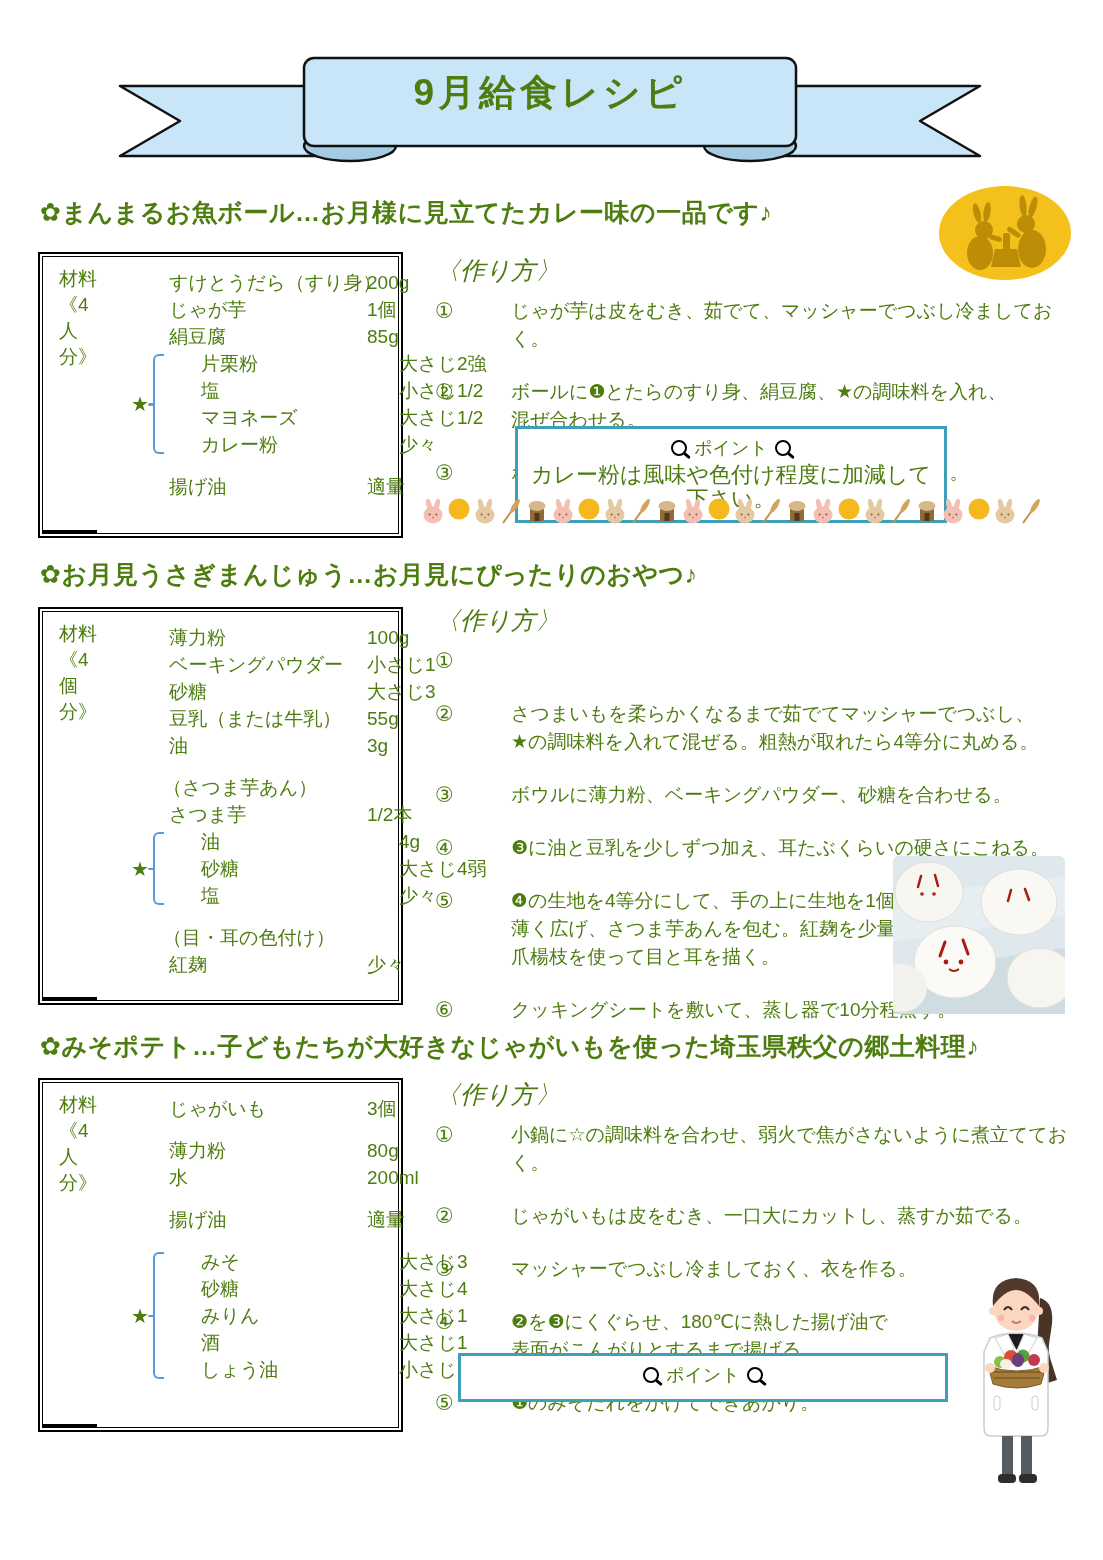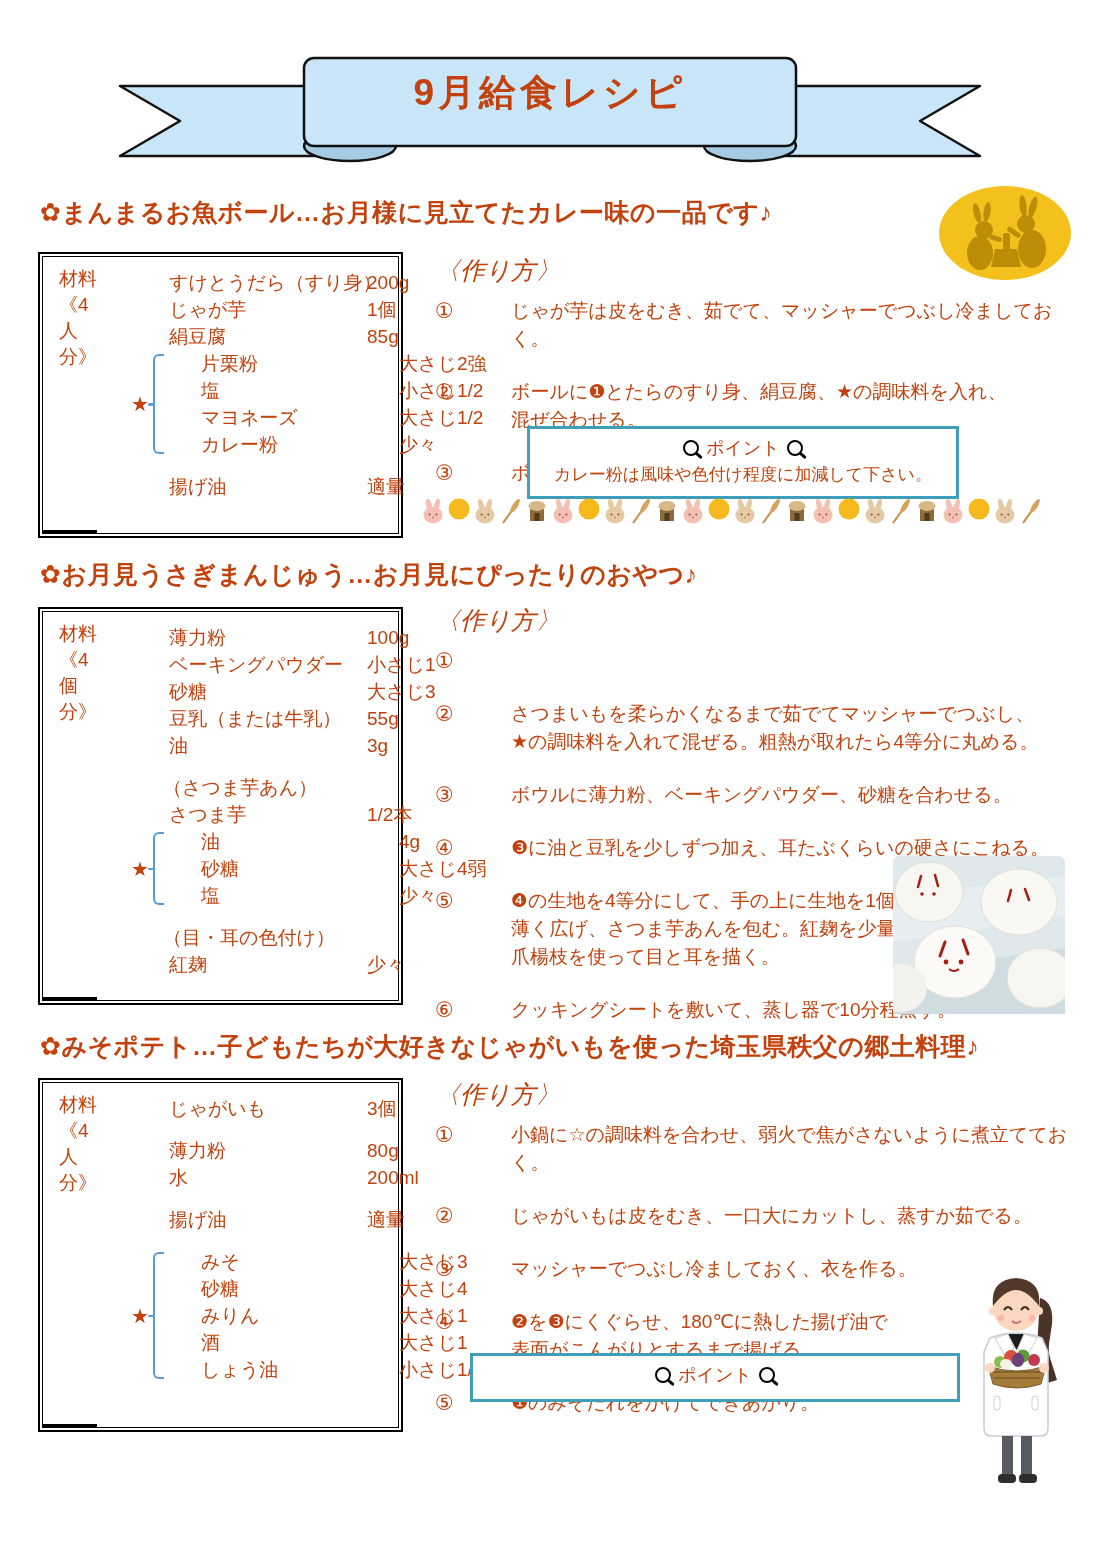--- a/index.html
+++ b/index.html
@@ -1,19 +1,19 @@
 <!DOCTYPE html>
 <html><head>
 <meta charset="utf-8">
 <style>
   html,body{margin:0;padding:0;background:#888;}
   .page{
     position:relative; width:1103px; height:1560px; margin:0 auto;
     background:#ffffff; overflow:hidden;
-    font-family:"Liberation Sans","DejaVu Sans",sans-serif; color:#c2410c;
+    font-family:"Liberation Sans","DejaVu Sans",sans-serif; color:#4d7c0f;
   }
   
   .banner{position:absolute; left:118px; top:56px; width:864px; height:116px;}
   .banner svg{display:block;}
   .banner-title{
     position:absolute; left:186px; top:12px; width:492px; text-align:center;
     font-size:37px; font-weight:bold; letter-spacing:4px;
   }
   
   .sec-title{position:absolute; left:40px; font-size:25px; font-weight:bold; letter-spacing:0.5px; white-space:nowrap;}
@@ -44,25 +44,25 @@
   .ing-group .ing-row{padding-left:34px;}
   .ing-group .ing-row .ing-name{width:198px;}
   
   .steps{position:absolute; left:435px; width:648px;}
   #steps1{top:254px;} #steps2{top:604px;} #steps3{top:1078px;}
   .steps-header{font-size:25px; margin-bottom:10px;font-style:italic;}
   .step{display:flex; margin-bottom:25px; font-size:19px; line-height:28px;}
   .step-num{flex:0 0 32px; font-size:21px;}
   .step-text{white-space:pre-line;margin-left:44px;}
   
-  .point-box{position:absolute; border:3px solid #3f9fba; background:#fff; padding:7px 12px 9px; box-sizing:border-box;margin-left:12px;}
+  .point-box{position:absolute; border:3px solid #3f9fba; background:#fff; padding:7px 12px 9px; box-sizing:border-box;}
   #point1{left:515px; top:426px; width:432px; text-align:center;}
   #point3{left:458px; top:1353px; width:490px;}
   .point-title{font-size:18px; text-align:center; margin-bottom:3px;}
-  .point-text{font-size:17px; line-height:24px; white-space:pre-line;}
+  .point-text{font-size:22px; line-height:24px; white-space:pre-line;}
   .mag{display:inline-block; width:12px; height:12px; border:2.5px solid #000; border-radius:50%;
        position:relative; vertical-align:-2px; margin:0 7px;}
   .mag::after{content:""; position:absolute; width:8px; height:2.5px; background:#000;
        right:-6px; bottom:-2px; transform:rotate(40deg); border-radius:2px;}
   
   .strip{position:absolute; left:420px; top:496px; width:660px; display:flex; align-items:center;}
   .deco{display:inline-block; width:26px; height:30px;}
   .deco svg{display:block;}
   
   .moon-illo{position:absolute; left:935px; top:183px;}

